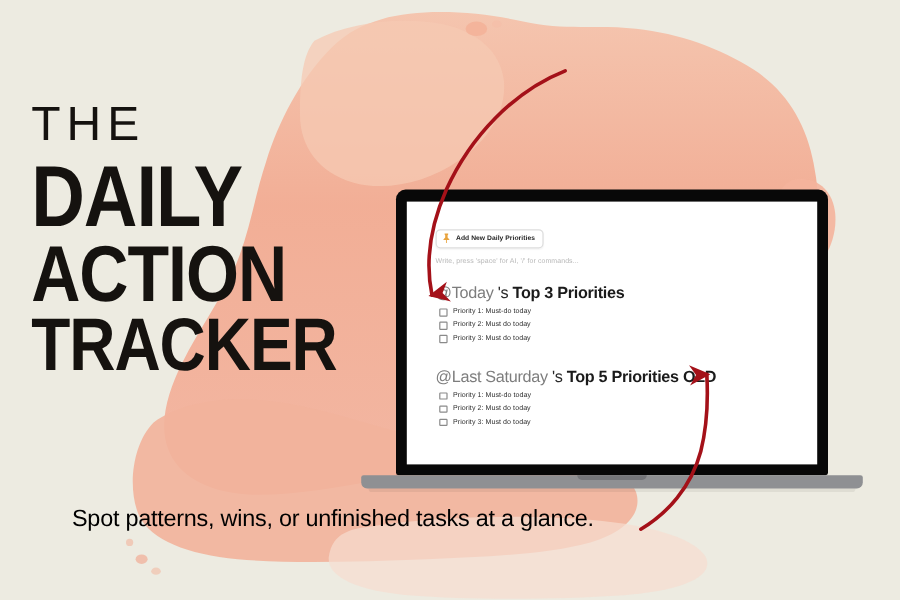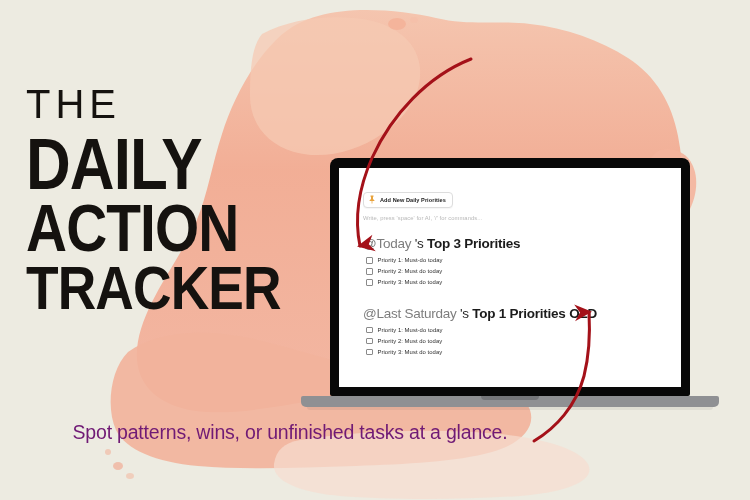--- a/index.html
+++ b/index.html
@@ -79,23 +79,23 @@
     letter-spacing: -0.2px;
     z-index: 6;
   }
   #top-annotation .strong { font-weight: 700; }
 
   #bottom-annotation {
     position: absolute;
     left: 60px;
     top: 420px;
     width: 460px;
-    text-align: center;
+    text-align: left;
     font-size: 19.5px;
-    color: #701a75;
+    color: #000000;
     line-height: 1.3;
     letter-spacing: -0.2px;
     z-index: 6;
   }
 
   
   #arrows {
     position: absolute;
     inset: 0;
     width: 750px;
@@ -330,21 +330,21 @@
             </div>
             <div class="todo-row">
               <span class="todo-box"></span>
               <span class="todo-text">Priority 3: Must do today</span>
             </div>
           </div>
 
           
           <div class="section">
             <div class="section-heading">
-              <span class="mention">@Last Saturday</span><span class="light"> 's </span><span class="bold">Top 1 Priorities OLD</span>
+              <span class="mention">@Last Saturday</span><span class="light"> 's </span><span class="bold">Top 5 Priorities OLD</span>
             </div>
             <div class="todo-row">
               <span class="todo-box"></span>
               <span class="todo-text">Priority 1: Must-do today</span>
             </div>
             <div class="todo-row">
               <span class="todo-box"></span>
               <span class="todo-text">Priority 2: Must do today</span>
             </div>
             <div class="todo-row">

